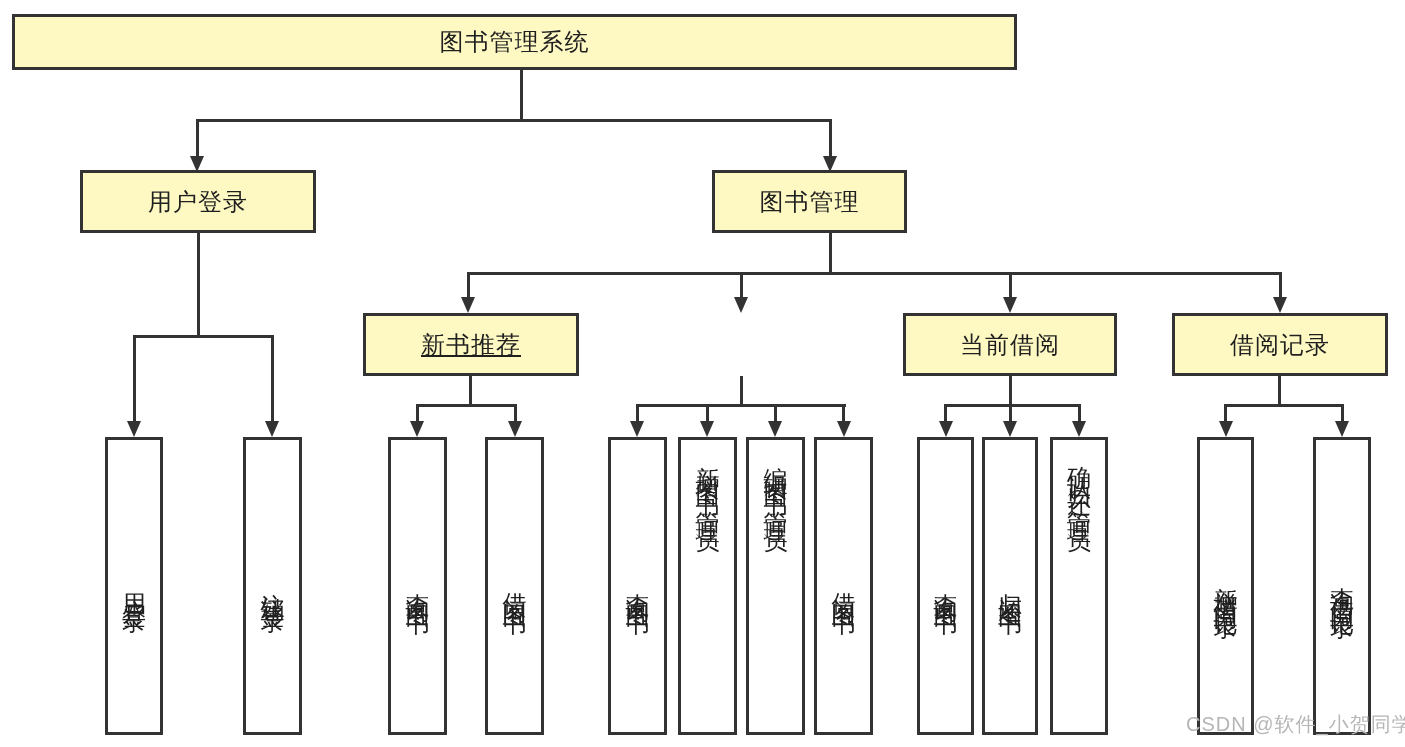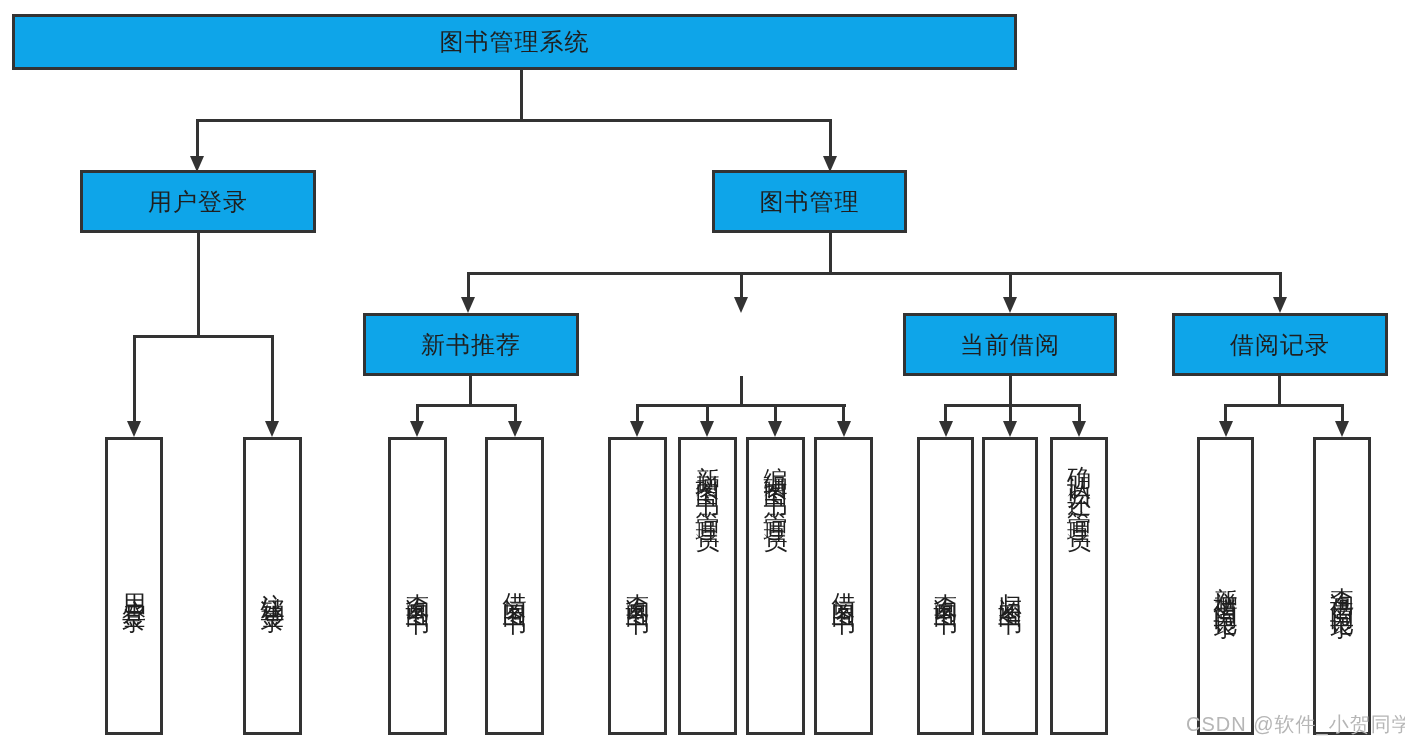--- a/index.html
+++ b/index.html
@@ -18,21 +18,21 @@
     position:relative;
     width:1405px;
     height:747px;
     background:var(--background);
     overflow:hidden;
   }
   
   .box{
     position:absolute;
     border:3px solid var(--line);
-    background:#0ea5e9;
+    background:#fef9c3;
     display:flex;
     align-items:center;
     justify-content:center;
     font-size:24px;
     letter-spacing:1px;
     color:var(--text);
     white-space:nowrap;
   }
   
   .vbox{
@@ -118,21 +118,21 @@
   <div class="hline" style="left:466.5px;top:272px;width:815px;"></div>
   <div class="vline" style="left:466.5px;top:272px;height:27px;"></div>
   <div class="arrow" style="left:461px;top:297px;"></div>
   <div class="vline" style="left:739.5px;top:272px;height:27px;"></div>
   <div class="arrow" style="left:734px;top:297px;"></div>
   <div class="vline" style="left:1008.5px;top:272px;height:27px;"></div>
   <div class="arrow" style="left:1003px;top:297px;"></div>
   <div class="vline" style="left:1278.5px;top:272px;height:27px;"></div>
   <div class="arrow" style="left:1273px;top:297px;"></div>
 
-  <div class="box" style="left:363px;top:313px;width:216px;height:63px;">
+  <div class="box" style="left:363px;top:313px;width:216px;height:63px;text-decoration:underline;">
     <span>新书推荐</span>
   </div>
   <div class="box" style="left:903px;top:313px;width:214px;height:63px;">
     <span>当前借阅</span>
   </div>
   <div class="box" style="left:1172px;top:313px;width:216px;height:63px;">
     <span>借阅记录</span>
   </div>
 
   <div class="vline" style="left:468.5px;top:376px;height:30px;"></div>

